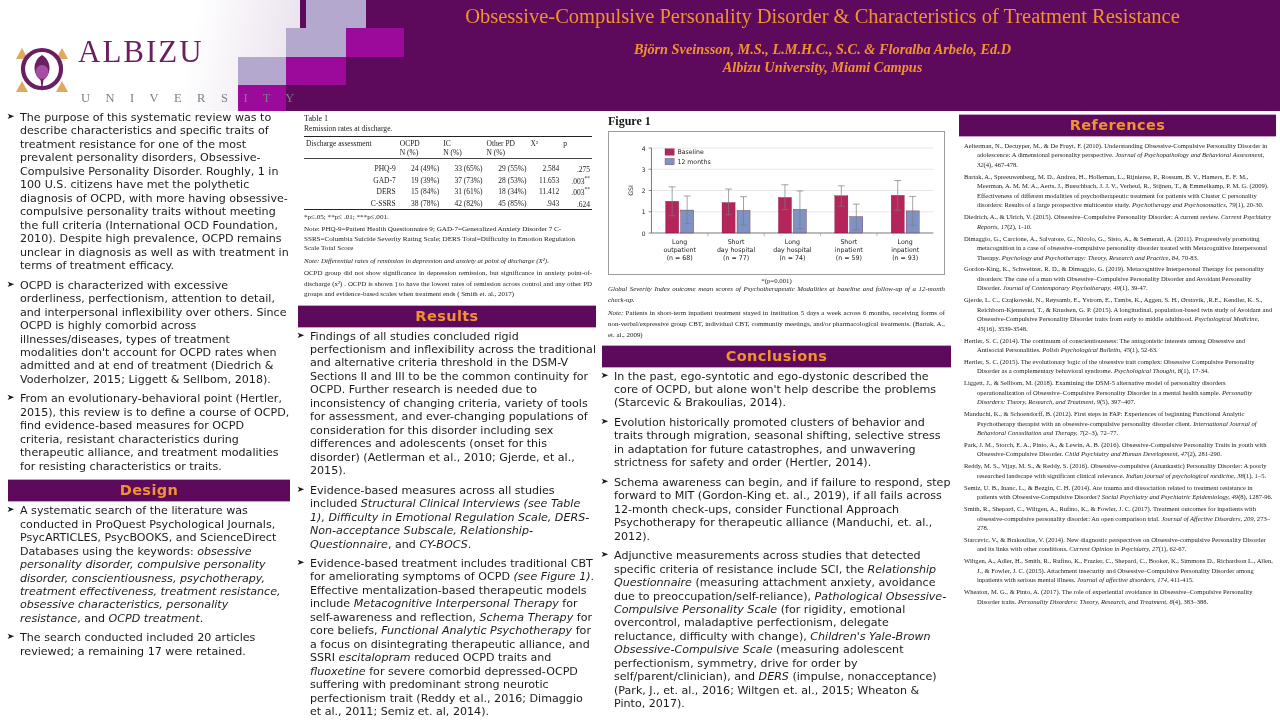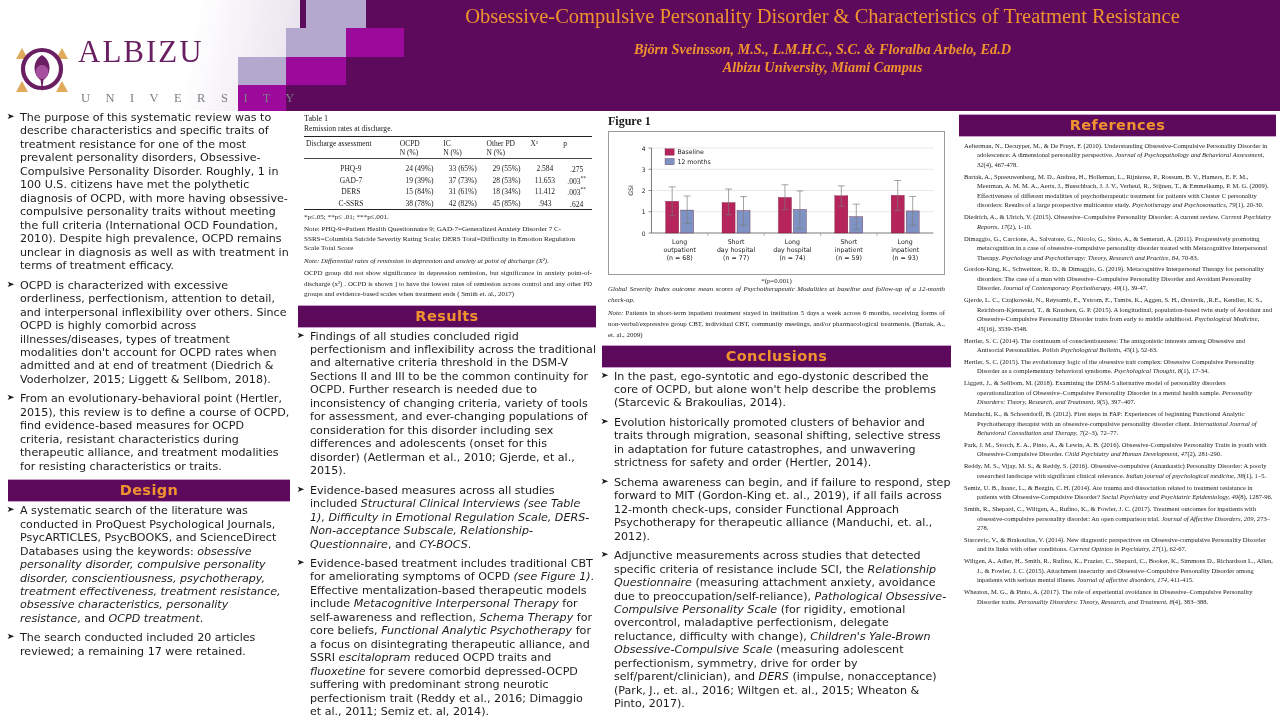--- a/index.html
+++ b/index.html
@@ -52,21 +52,21 @@
     transform:scaleX(1.15);
   }
   .bullets i{font-style:italic;}
 
   
   .tbl-wrap{font-family:"Liberation Serif", serif;padding:3px 4px 0 6px;}
   .tbl-title{font-weight:normal;font-size:8.2px;margin-bottom:1px;}
   .tbl-cap{font-size:7.6px;margin-bottom:3px;}
   table.t1{width:100%;border-collapse:collapse;font-size:7.5px;font-family:Liberation Serif, serif;}
   table.t1 th{font-weight:normal;text-align:left;padding:2px 2px 1px 2px;vertical-align:top;}
-  table.t1 td{padding:0.6px 2px;text-align:center;margin-top:37px;}
+  table.t1 td{padding:0.6px 2px;text-align:right;margin-top:37px;}
   .rule-top{border-top:1.1px solid #222;}
   .rule-bot{border-bottom:1.1px solid #222;}
   .rule-thin{border-bottom:0.7px solid #444;}
   .tnote{font-size:7.1px;line-height:1.3;margin-top:3px;}
   .tnote-i{font-style:italic;font-size:6.9px;line-height:1.35;margin-top:3px;}
   .tnote-j{font-size:6.9px;line-height:1.5;margin-top:3px;text-align:justify;}
   .sup{font-size:5.6px;vertical-align:super;}
 
   
   .figcap{font-family:"Liberation Serif", serif;font-weight:bold;font-size:12px;padding:3px 0 2px 6px;}

